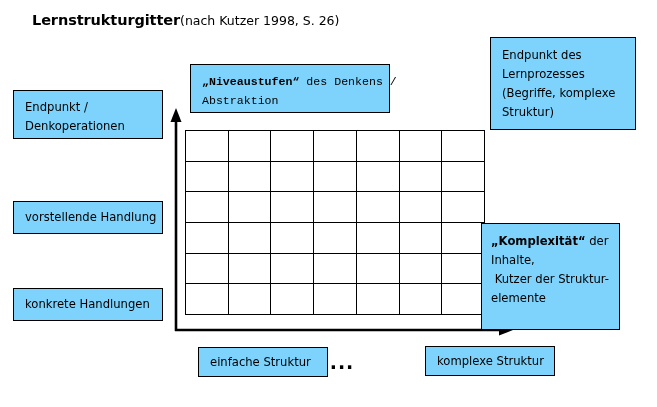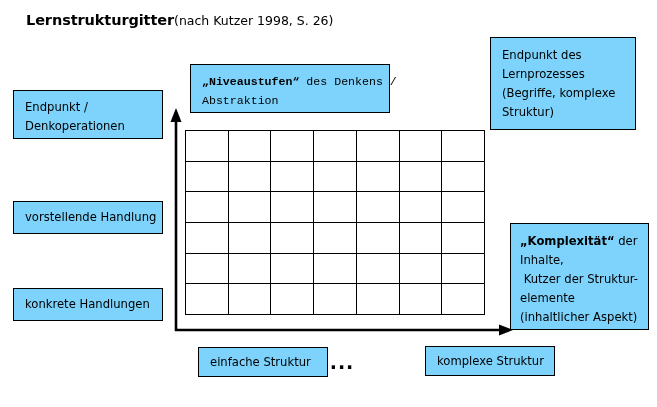--- a/index.html
+++ b/index.html
@@ -14,21 +14,21 @@
     position: relative;
     width: 657px;
     height: 407px;
     background: #ffffff;
     overflow: hidden;
   }
 
   
   .title-wrap {
     position: absolute;
-    left: 26px;
+    left: 32px;
     top: 10px;
     white-space: nowrap;
     line-height: 1.2;
   }
   .title-main {
     font-size: 14.5px;
     font-weight: bold;
     color: #000;
     letter-spacing: -0.1px;
   }
@@ -56,21 +56,21 @@
   .box .bold {
     font-weight: bold;
   }
 
   
   #box-begriffe        { left: 13px;  top: 90px;  width: 150px; height: 49px; padding-top: 7px; }
   #box-vorstellende    { left: 13px;  top: 201px; width: 150px; height: 33px; padding-top: 6px; }
   #box-konkrete        { left: 13px;  top: 288px; width: 150px; height: 33px; padding-top: 6px; }
   #box-niveaustufen    { left: 190px; top: 64px;  width: 200px; height: 49px; padding-top: 7px; font-family: Liberation Mono, monospace; }
   #box-endpunkt        { left: 490px; top: 37px;  width: 146px; height: 93px; padding-top: 8px; }
-  #box-komplexitaet    { left: 510px; top: 223px; width: 139px; height: 107px; padding-top: 8px; padding-left: 9px; }
+  #box-komplexitaet    { left: 481px; top: 223px; width: 139px; height: 107px; padding-top: 8px; padding-left: 9px; }
   #box-einfache        { left: 172px; top: 347px; width: 130px; height: 30px; padding-top: 5px; margin-left: 26px; }
   #box-komplexe        { left: 425px; top: 346px; width: 130px; height: 30px; padding-top: 5px; }
 
   
   #ellipsis {
     position: absolute;
     left: 322px;
     top: 353px;
     width: 40px;
     font-size: 19px;
@@ -211,21 +211,20 @@
     <span class="ln">Lernprozesses</span>
     <span class="ln">(Begriffe, komplexe</span>
     <span class="ln">Struktur)</span>
   </div>
 
   <div class="box" id="box-komplexitaet">
     <span class="ln"><span class="bold">„Komplexität“</span><span> der</span></span>
     <span class="ln">Inhalte,</span>
     <span class="ln"> Kutzer der Struktur-</span>
     <span class="ln">elemente</span>
-    <span class="ln">(inhaltlicher Aspekt)</span>
   </div>
 
   <div class="box" id="box-einfache">
     <span class="ln">einfache Struktur</span>
   </div>
 
   <div id="ellipsis">...</div>
 
   <div class="box" id="box-komplexe">
     <span class="ln">komplexe Struktur</span>

